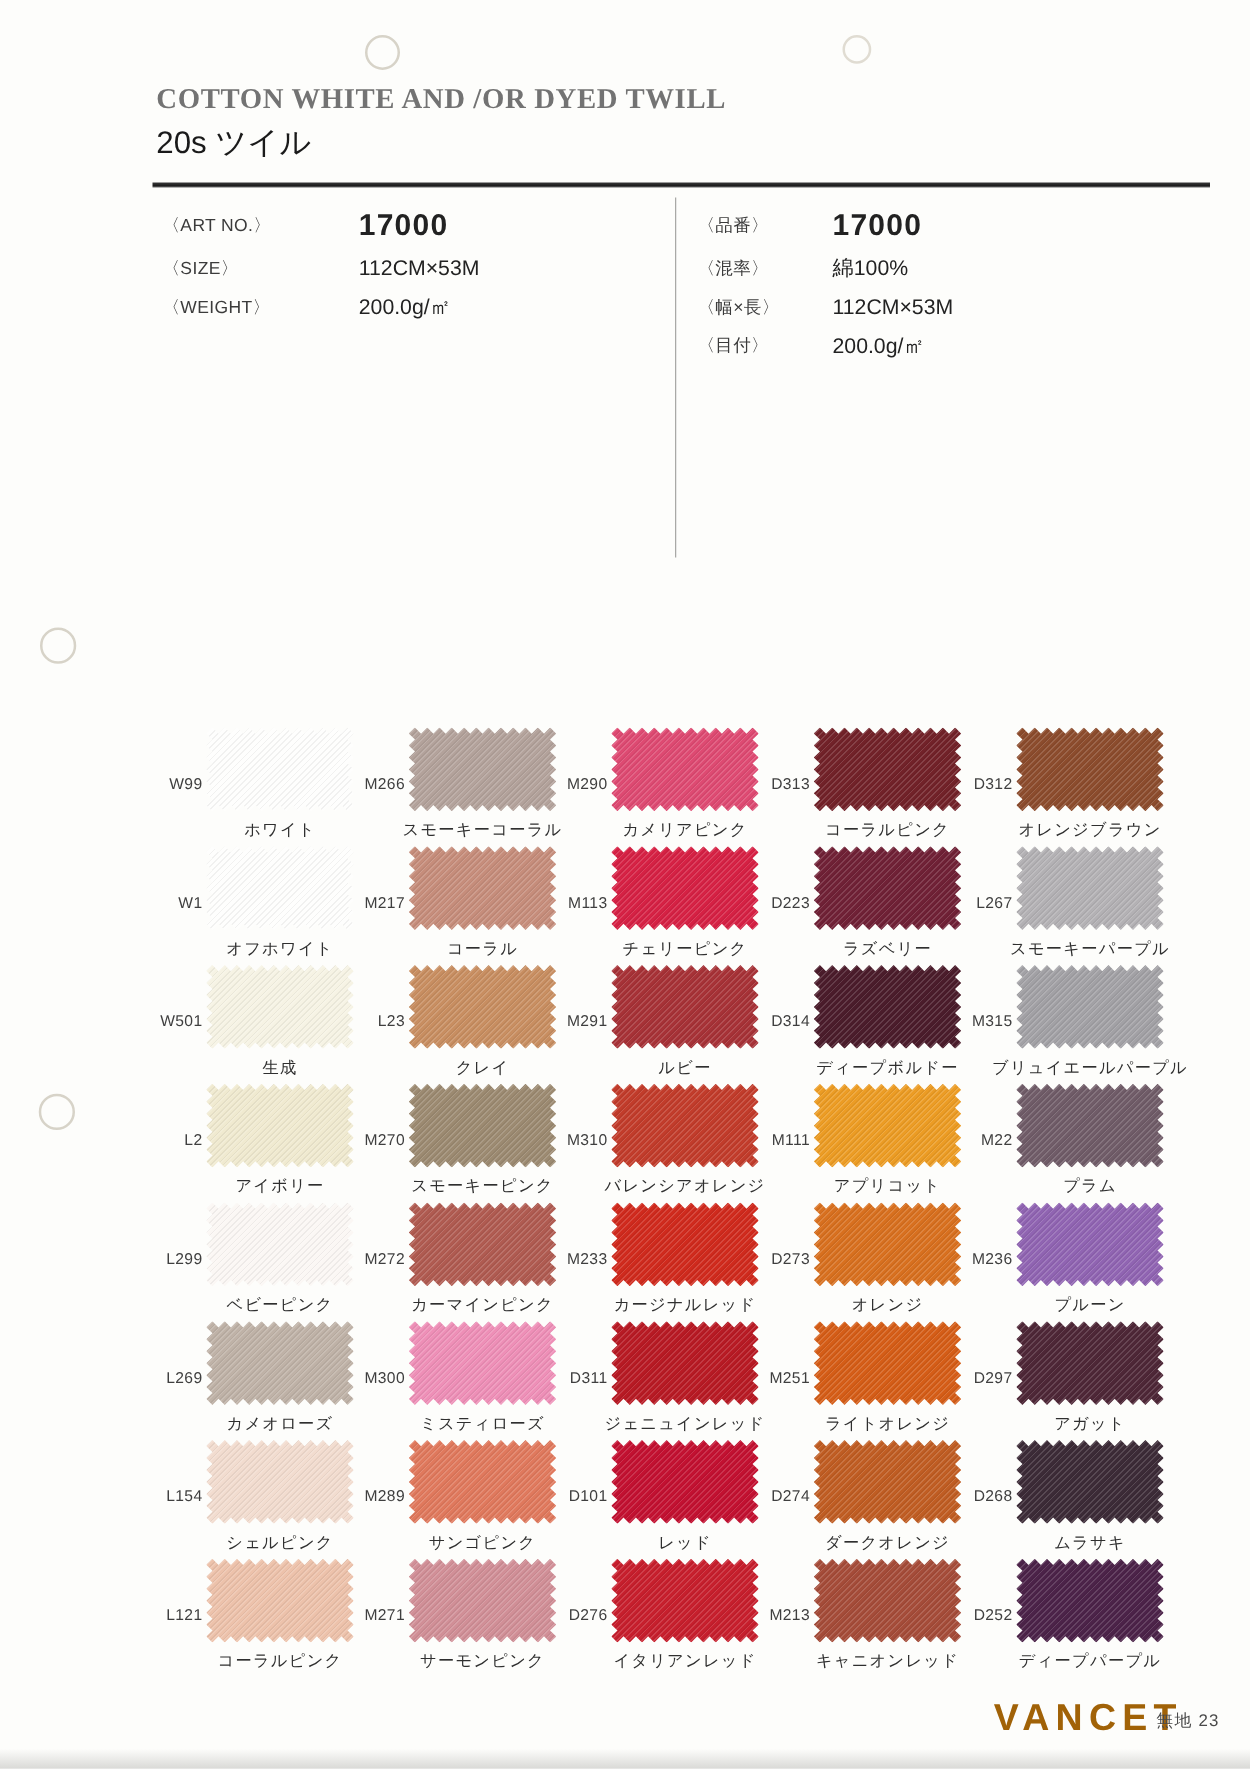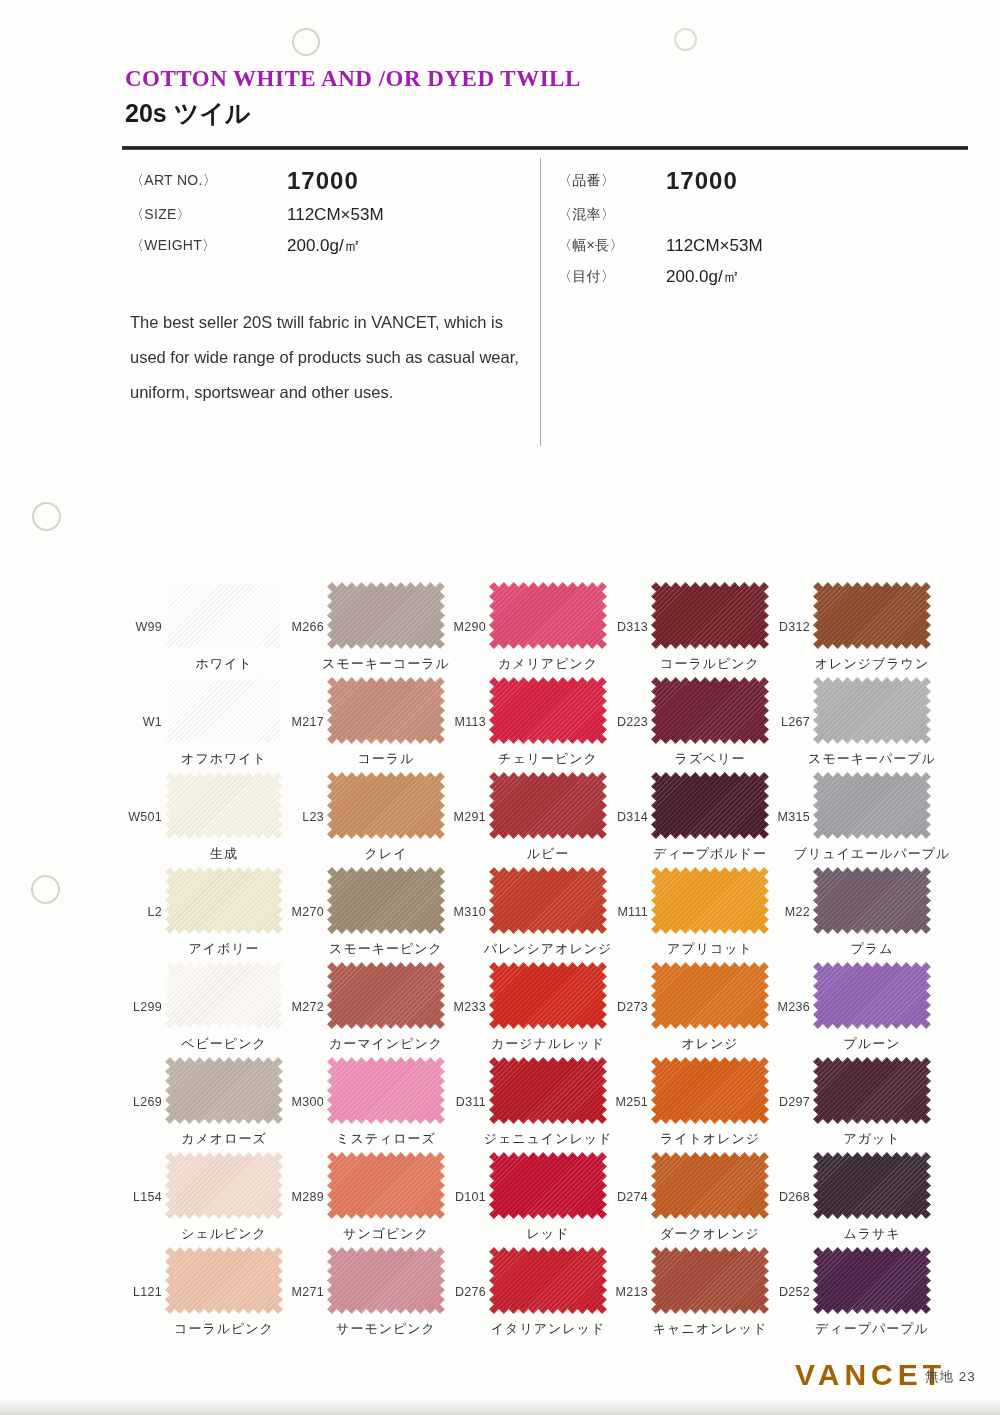--- a/index.html
+++ b/index.html
@@ -6,22 +6,22 @@
   .page{position:relative;width:1000px;height:1415px;background:#fdfdfb;overflow:hidden;
         font-family:"Liberation Sans", sans-serif;color:#2e2e2e;}
   
   .hole{position:absolute;border:2px solid #d7d3c8;border-radius:50%;background:transparent;}
   .hole.h1{left:292px;top:28px;width:24px;height:24px;}
   .hole.h2{left:674px;top:28px;width:19px;height:19px;border-color:#e0dcd2;}
   .hole.h3{left:32px;top:502px;width:25px;height:25px;}
   .hole.h4{left:31px;top:875px;width:25px;height:25px;}
   
   .title-en{position:absolute;left:125px;top:66px;margin:0;font-family:"Liberation Serif", serif;
-            font-size:23px;font-weight:bold;letter-spacing:.5px;color:#a21caf;}
-  .title-jp{position:absolute;left:125px;top:97px;margin:0;font-size:25px;font-weight:bold;color:#1a1a1a;}
+            font-size:23px;font-weight:bold;letter-spacing:.5px;color:#737373;}
+  .title-jp{position:absolute;left:125px;top:97px;margin:0;font-size:25px;font-weight:normal;color:#1a1a1a;}
   .head-rule{position:absolute;left:122px;top:146px;width:846px;height:4px;
              background:linear-gradient(#3a3a3a,#1d1d1d 60%,#6a6a6a);}
   
   .spec-col{position:absolute;top:163px;}
   .spec-col.left{left:130px;width:395px;}
   .spec-col.right{left:558px;width:400px;}
   .spec-row{display:grid;height:31px;align-items:center;}
   .spec-col.left .spec-row{grid-template-columns:157px 1fr;}
   .spec-col.right .spec-row{grid-template-columns:108px 1fr;}
   .spec-row.first{height:36px;}
@@ -81,32 +81,32 @@
       </div>
     </div>
   <div class="vdivider"></div>
   <div class="spec-col right" id="specs-right">
       <div class="spec-row first">
         <span class="spec-label">〈品番〉</span>
         <span class="spec-value">17000</span>
       </div>
       <div class="spec-row">
         <span class="spec-label">〈混率〉</span>
+        <span class="spec-value">綿100%</span>
       </div>
       <div class="spec-row">
         <span class="spec-label">〈幅×長〉</span>
         <span class="spec-value">112CM×53M</span>
       </div>
       <div class="spec-row">
         <span class="spec-label">〈目付〉</span>
         <span class="spec-value">200.0g/㎡</span>
       </div>
     </div>
 
-  <p class="desc en">The best seller 20S twill fabric in VANCET, which is used for wide range of products such as casual wear, uniform, sportswear and other uses.</p>
 
   <main class="grid" id="swatch-grid">
       <div class="srow">
         <div class="cell">
           <span class="code">W99</span>
           <div class="swatch" style="background-color: rgb(254, 254, 253); clip-path: polygon(0px 5px, 4.9px 0px, 9.8px 5px, 14.8px 0px, 19.7px 5px, 24.6px 0px, 29.5px 5px, 34.4px 0px, 39.3px 5px, 44.3px 0px, 49.2px 5px, 54.1px 0px, 59px 5px, 63.9px 0px, 68.8px 5px, 73.8px 0px, 78.7px 5px, 83.6px 0px, 88.5px 5px, 93.4px 0px, 98.3px 5px, 103.3px 0px, 108.2px 5px, 113.1px 0px, 118px 5px, 118px 4.8px, 113px 9.6px, 118px 14.4px, 113px 19.1px, 118px 23.9px, 113px 28.7px, 118px 33.5px, 113px 38.3px, 118px 43.1px, 113px 47.9px, 118px 52.6px, 113px 57.4px, 118px 62.2px, 113px 67px, 113.1px 67px, 108.2px 62px, 103.3px 67px, 98.3px 62px, 93.4px 67px, 88.5px 62px, 83.6px 67px, 78.7px 62px, 73.8px 67px, 68.8px 62px, 63.9px 67px, 59px 62px, 54.1px 67px, 49.2px 62px, 44.3px 67px, 39.3px 62px, 34.4px 67px, 29.5px 62px, 24.6px 67px, 19.7px 62px, 14.8px 67px, 9.8px 62px, 4.9px 67px, 0px 62px, 0px 62.2px, 5px 57.4px, 0px 52.6px, 5px 47.9px, 0px 43.1px, 5px 38.3px, 0px 33.5px, 5px 28.7px, 0px 23.9px, 5px 19.1px, 0px 14.4px, 5px 9.6px, 0px 4.8px, 5px 0px);"></div>
           <span class="sname">ホワイト</span>
         </div>
         <div class="cell">
           <span class="code">M266</span>

